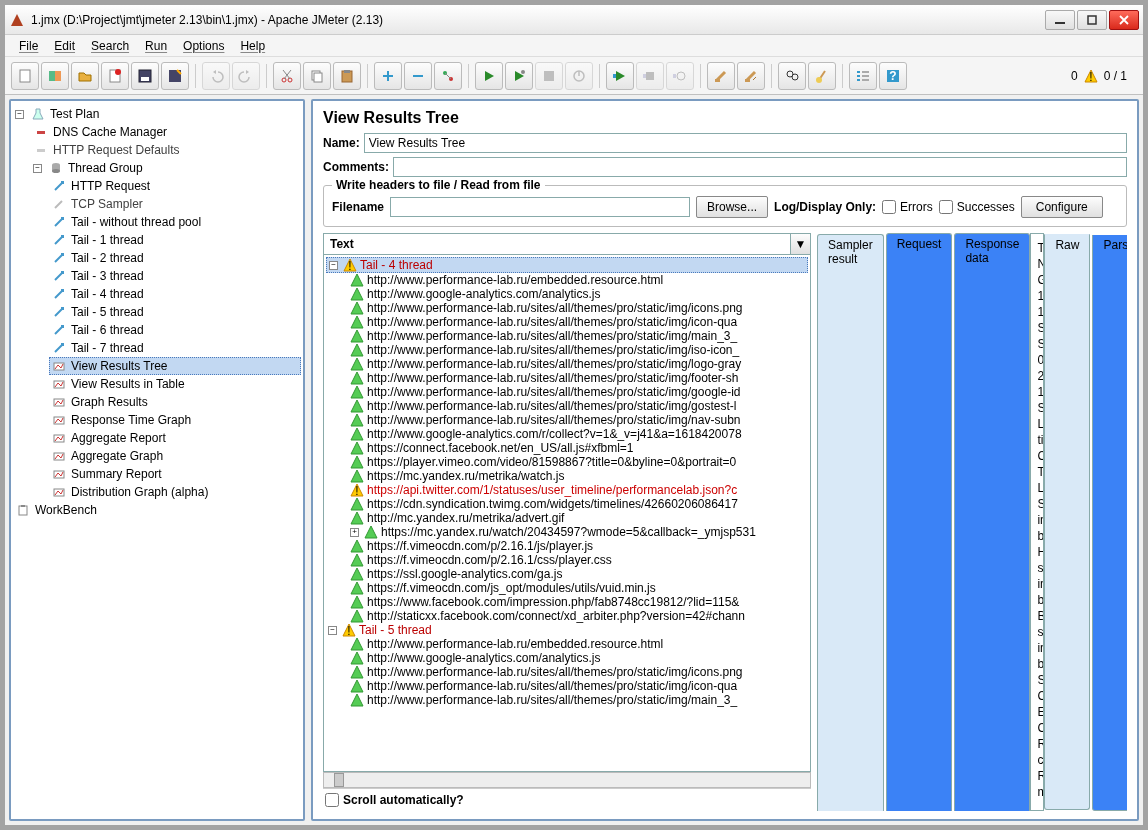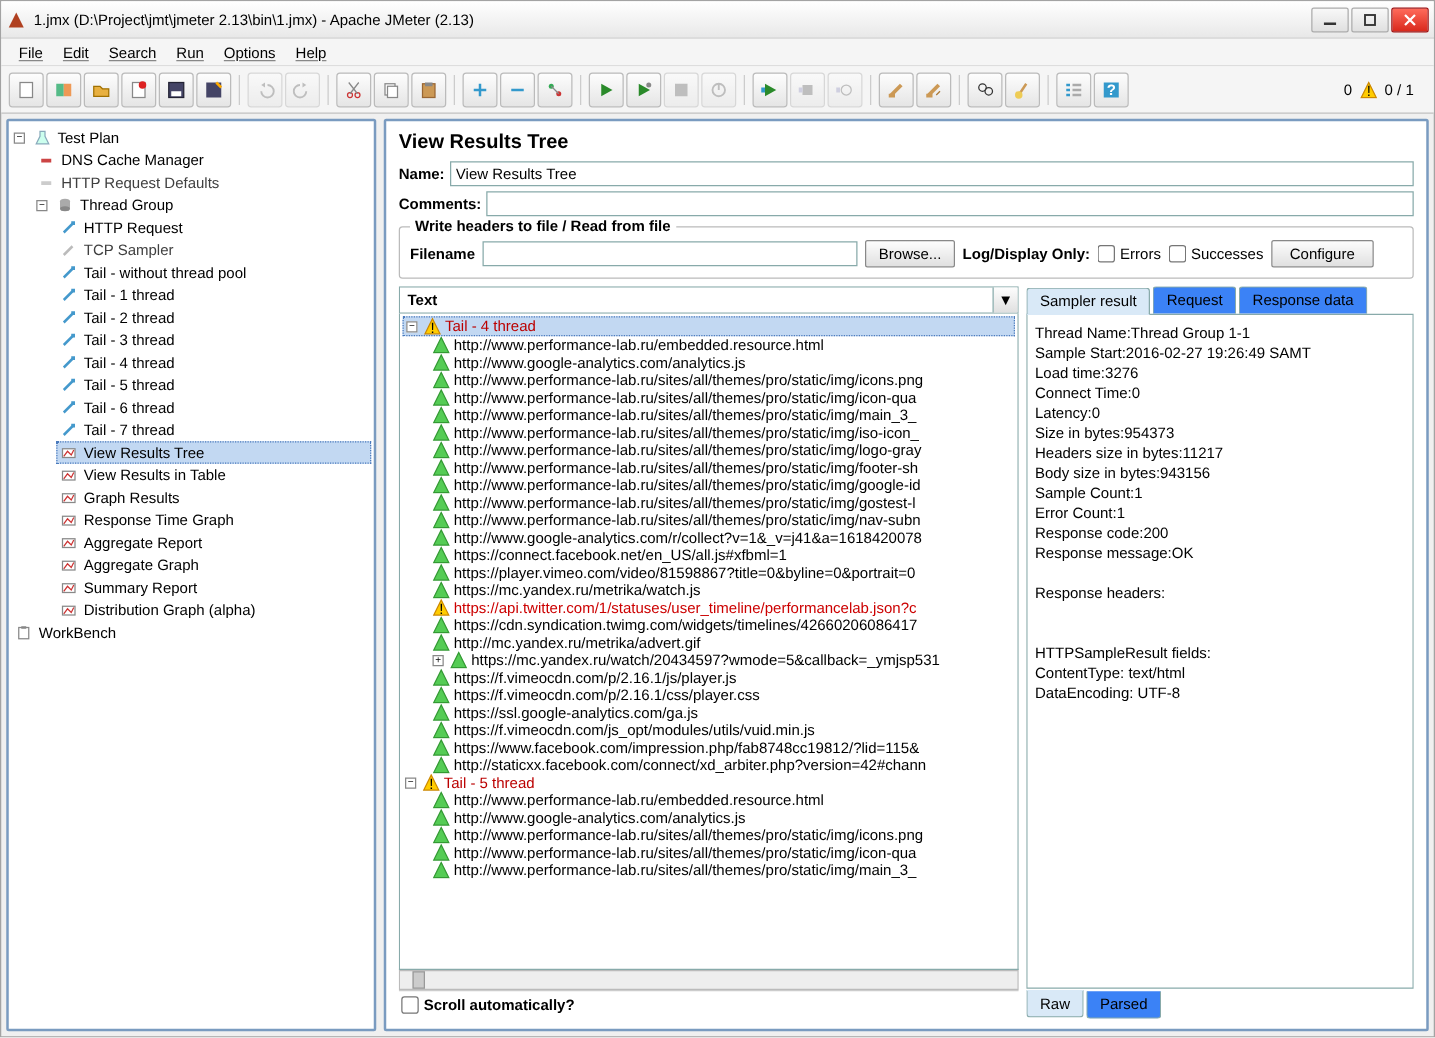--- a/index.html
+++ b/index.html
@@ -1,18 +1,18 @@
 <!DOCTYPE html>
 <html><head>
 <meta charset="utf-8">
 <style>
 * { box-sizing: border-box; margin: 0; padding: 0; font-family: Tahoma, Arial, sans-serif; font-size: 12px; }
 body { background: #fff; width: 1148px; height: 830px; overflow: hidden; }
 
-.window { width: 1148px; height: 830px; border: 1px solid #a3a3a3; background: #f0f0f0; display: flex; flex-direction: column; }
+.window { width: 1148px; height: 830px; border: 5px solid #a3a3a3; background: #f0f0f0; display: flex; flex-direction: column; }
 .titlebar { height: 30px; background: linear-gradient(#fff,#e8e8e8); display: flex; align-items: center; padding: 0 4px; border-bottom: 1px solid #ccc; }
 .titlebar-icon { width: 16px; height: 16px; margin-right: 6px; }
 .titlebar-text { flex: 1; font-size: 12px; }
 .win-buttons { display: flex; gap: 2px; }
 .win-btn { width: 30px; height: 20px; border: 1px solid #aaa; background: linear-gradient(#f8f8f8,#e0e0e0); display: flex; align-items: center; justify-content: center; border-radius: 2px; cursor: pointer; }
 .win-btn.close { background: linear-gradient(#ff6b5b,#d9291c); color: #fff; border-color: #a01010; }
 .win-btn svg { width: 10px; height: 10px; }
 
 .menubar { height: 22px; background: #f5f5f5; display: flex; align-items: center; padding: 0 6px; border-bottom: 1px solid #ddd; }
 .menubar span { padding: 3px 8px; cursor: pointer; text-decoration: underline; text-decoration-color: #888; text-underline-offset: 2px; }
@@ -58,21 +58,21 @@
 .rt-node { display:flex; align-items:center; gap:3px; padding:0 2px; white-space:nowrap; }
 .rt-node.selected { background:#c2d8f2; border:1px dotted #4a7abc; }
 .rt-warn { color:#b00; }
 .rt-err-url { color:#c00; }
 .rt-children { margin-left: 22px; text-align: center; }
 .rt-icon { width:14px; height:14px; display:inline-flex; }
 .scroll-row { display:flex; align-items:center; gap:6px; padding:4px 2px; border-top:1px solid #ccc; }
 .hscroll { height:16px; background:#eee; border:1px solid #bbb; position:relative; }
 .hscroll-thumb { position:absolute; left:10px; width:10px; height:14px; background:#ccc; border:1px solid #999; }
 
-.tabs-col { width: 310px; display:flex; flex-direction:column; overflow:hidden; }
+.tabs-col { width: 310px; display:flex; flex-direction:row; overflow:hidden; }
 .tabs { display:flex; gap:2px; }
 .tab { border:1px solid #8aa; border-bottom:none; background:#3b82f6; padding:3px 10px; border-radius:3px 3px 0 0; cursor:pointer; font-size:12px; }
 .tab.active { background:#d9e9f7; font-weight:normal; border-bottom:1px solid #d9e9f7; position:relative; top:1px; }
 .tab-body { flex:1; border:1px solid #8aa; background:#fff; padding:6px; overflow:auto; font-size:12px; line-height:16px; white-space:pre-wrap; }
 .bottom-tabs { display:flex; gap:2px; margin-top:2px; }
 .bottom-tabs .tab { border-top:none; border-bottom:1px solid #8aa; border-radius:0 0 3px 3px; top:-1px; }
 .bottom-tabs .tab.active { background:#d9e9f7; border-top:1px solid #d9e9f7; }
 
 svg { display:block; }
 </style>

